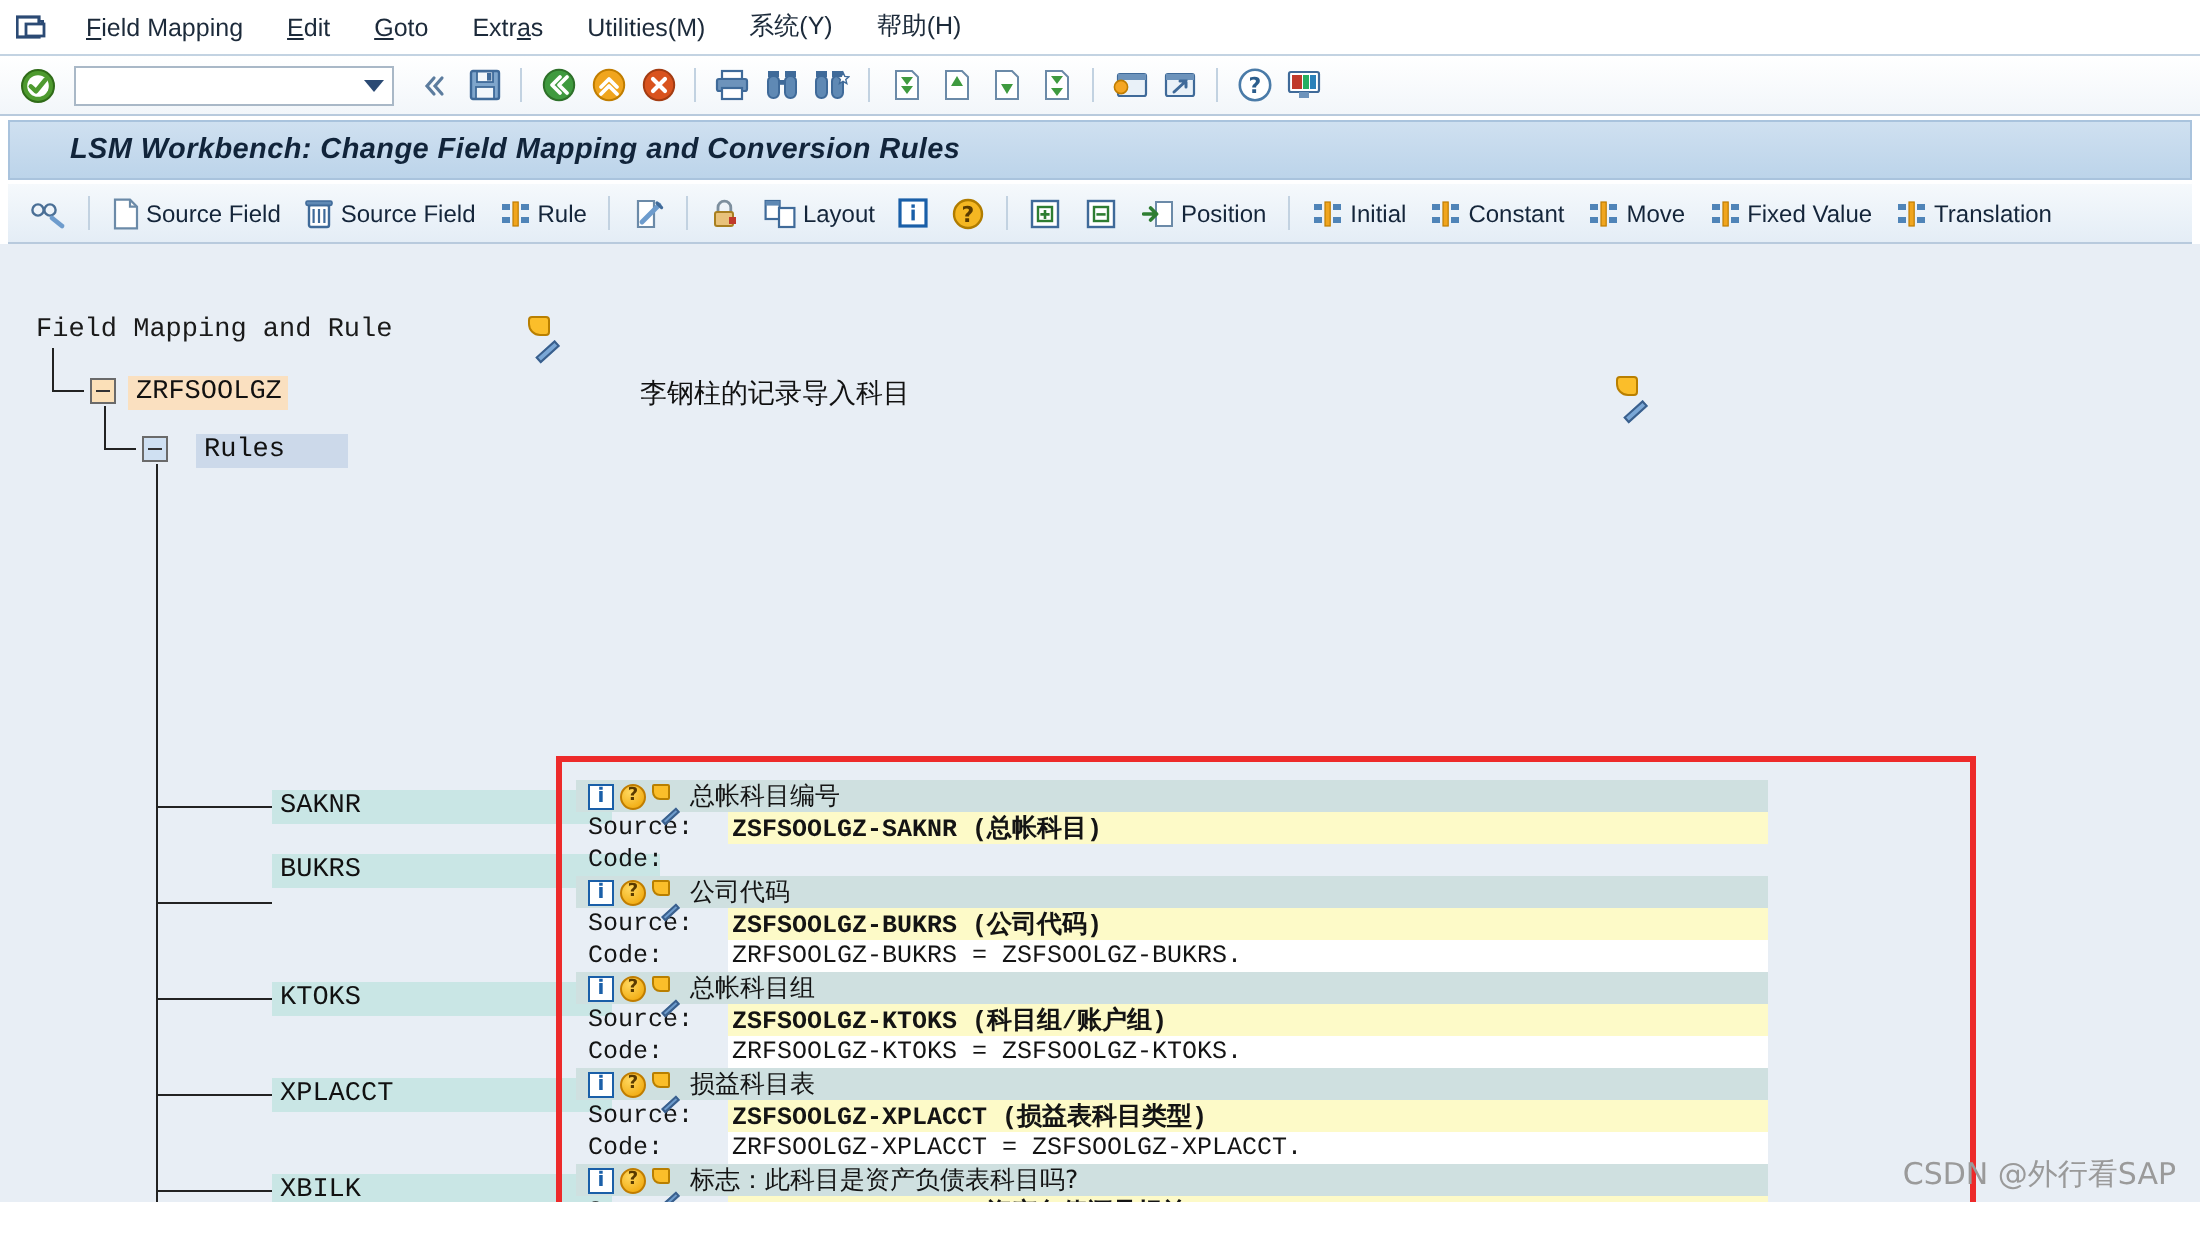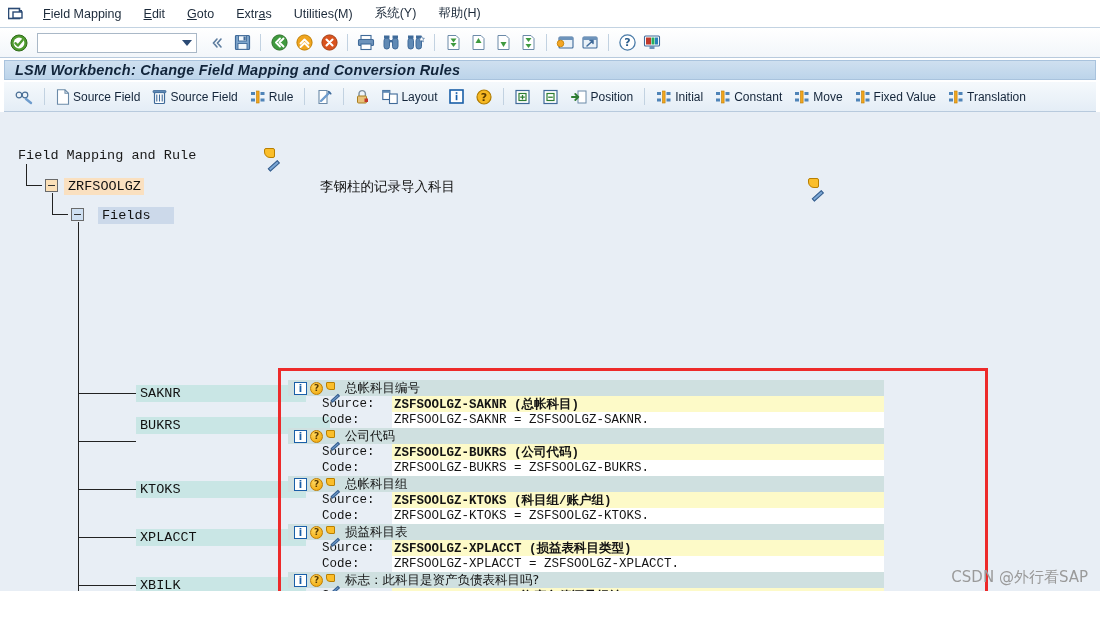--- a/index.html
+++ b/index.html
@@ -66,26 +66,26 @@
   }
   .caret-down {
     width: 0; height: 0;
     border-left: 5px solid transparent;
     border-right: 5px solid transparent;
     border-top: 6px solid #2b4a74;
   }
 
   
   #titleband {
-    height: 20px;
+    height: 30px;
     margin: 2px 4px 0 4px;
     background: linear-gradient(#cfe0f0, #bcd4ea);
     border: 1px solid #a9c3dd;
     display: flex; align-items: center;
-    padding-left: 10px;
+    padding-left: 30px;
   }
   #titleband .t {
     font-size: 14.5px;
     font-weight: bold;
     font-style: italic;
     color: #11243a;
     letter-spacing: .2px;
   }
 
   
@@ -189,21 +189,20 @@
   }
   .d-src, .d-code {
     width: 100%; height: 16px;
     display: flex; align-items: center;
   }
   .d-lbl {
     width: 76px; flex: none;
     font-size: 12.5px; color: #141414;
     padding-left: 6px;
     font-family: "Liberation Mono", monospace;
-    margin-left: 28px;
   }
   .d-val {
     flex: 1; height: 16px;
     font-size: 12.5px; color: #141414;
     display: flex; align-items: center;
     padding-left: 2px;
     white-space: nowrap;
     font-family: "Liberation Mono", monospace;
   }
   .d-src .d-val  { background: #fdfac8; font-weight: bold; }
@@ -666,21 +665,21 @@
   <div class="big-pencil" style="left:808px; top:66px;">
     <span class="flag"></span>
       <span class="pen"></span>
   </div>
 
   <div class="tree-line-v" style="left:52px; top:81px; height:22px;"></div>
   <div class="tree-line-h" style="left:52px; top:102px; width:16px;"></div>
   <div class="node-box blue" style="left:71px; top:96px;">
       <i></i>
     </div>
-  <div class="node-label lblue" style="left:98px; top:95px; min-width:76px;">Fields</div>
+  <div class="node-label lblue" style="left:98px; top:95px; min-width:76px;">Rules</div>
 
   <div class="tree-line-v" style="left:78px; top:110px; height:408px;"></div>
 
   <div class="tree-line-h" style="left:78px; top:281px; width:58px;"></div>
   <div class="node-label cyan" style="left:136px; top:273px; width:170px;">SAKNR</div>
 
   <div class="tree-line-h" style="left:78px; top:329px; width:58px;"></div>
   <div class="node-label cyan" style="left:136px; top:305px; width:194px;">BUKRS</div>
 
   <div class="tree-line-h" style="left:78px; top:377px; width:58px;"></div>
@@ -704,21 +703,20 @@
           </span>
         <span class="txt">总帐科目编号</span>
       </div>
     </div>
     <div class="d-row d-src">
       <span class="d-lbl">Source:</span>
       <span class="d-val">ZSFSOOLGZ-SAKNR (总帐科目)</span>
     </div>
     <div class="d-row d-code">
       <span class="d-lbl">Code:</span>
-      <span class="d-val">ZRFSOOLGZ-SAKNR = ZSFSOOLGZ-SAKNR.</span>
     </div>
 
     <div class="d-row">
       <div class="d-head">
         <span class="ic ic-info">i</span>
         <span class="ic ic-q">?</span>
         <span class="ic ic-pencil">
             <span class="flag"></span>
             <span class="pen"></span>
           </span>

